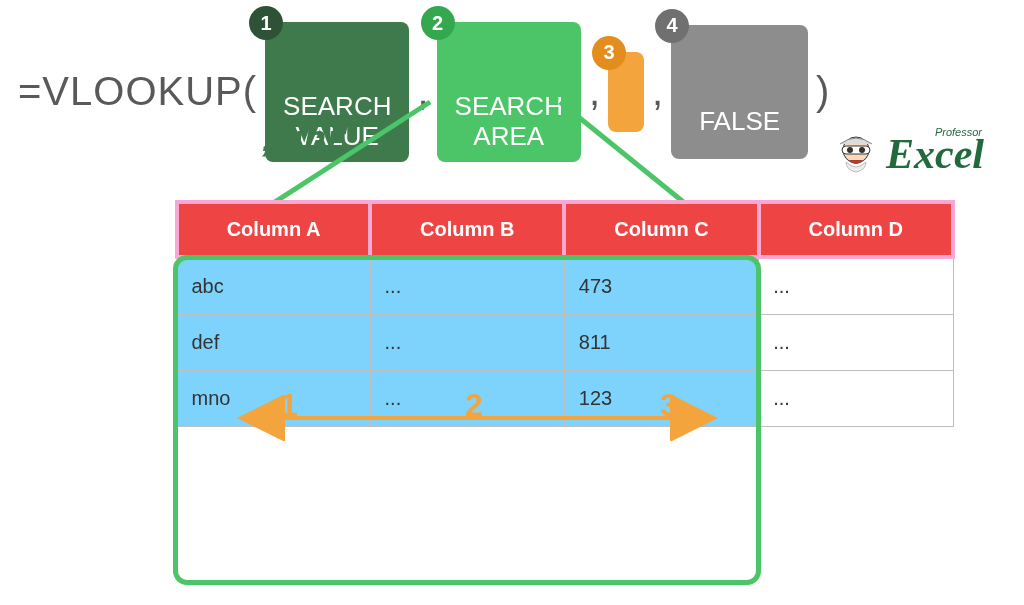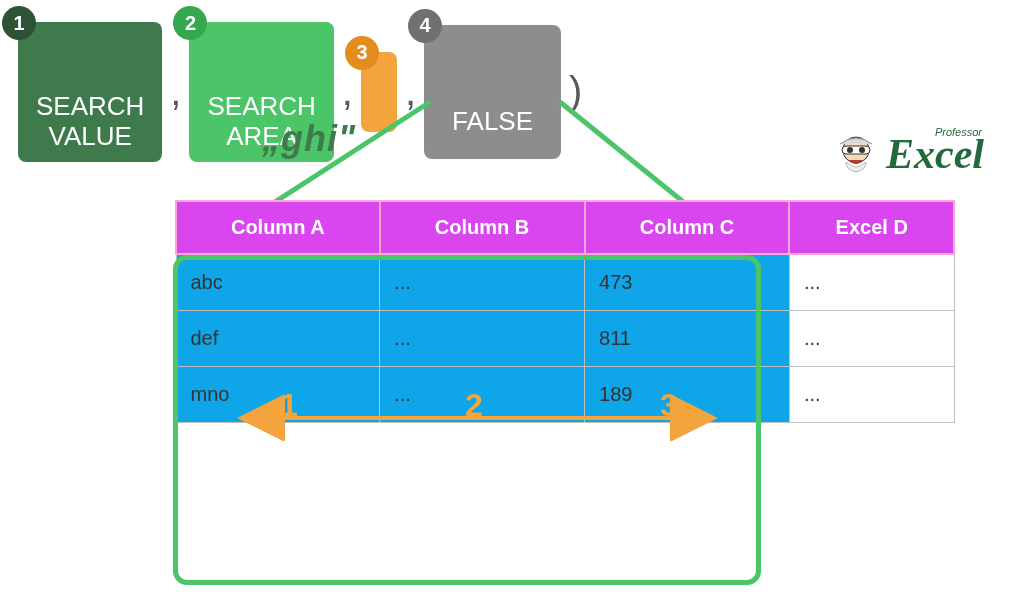--- a/index.html
+++ b/index.html
@@ -111,36 +111,36 @@
     top: 200px;
     width: 780px;
   }
   table {
     width: 100%;
     border-collapse: collapse;
     font-size: 20px;
     color: #333;
   }
   thead th {
-    background: #d946ef;
+    background: #ef4444;
     color: #ffffff;
     font-weight: 600;
     padding: 14px 8px;
-    border: 2px solid #f9a8d4;
+    border: 4px solid #f9a8d4;
     margin-top: 16px;
   }
   tbody td {
     border: 1px solid #bfbfbf;
     padding: 16px 14px;
     background: #ffffff;
     position: relative;
   }
   
   tbody td:nth-child(-n+3) {
-    background: #0ea5e9;
+    background: #7dd3fc;
   }
 
   
   .highlight-rect {
     position: absolute;
     left: 173px;
     top: 255px;
     width: 588px;
     height: 330px;
     border: 5px solid #4cc568;
@@ -162,20 +162,21 @@
     color: #f3a43c;
     font-size: 32px;
     font-weight: bold;
     top: -8px;
   }
 </style>
 </head>
 <body>
 
 <div class="formula">
+  <span class="fn">=VLOOKUP(</span>
 
   <div class="arg-box arg-1">
     <div class="badge badge-1">1</div>
     <span>SEARCH
 VALUE</span>
   </div>
   <span>,</span>
 
   <div class="arg-box arg-2">
     <div class="badge badge-2">2</div>
@@ -220,40 +221,40 @@
   </div>
 </div>
 
 <div class="tbl-wrap">
   <table>
     <thead>
       <tr>
         <th>Column A</th>
         <th>Column B</th>
         <th>Column C</th>
-        <th>Excel D</th>
+        <th>Column D</th>
       </tr>
     </thead>
     <tbody>
       <tr>
         <td>abc</td>
         <td>...</td>
         <td>473</td>
         <td>...</td>
       </tr>
       <tr>
         <td>def</td>
         <td>...</td>
         <td>811</td>
         <td>...</td>
       </tr>
       <tr>
         <td>mno</td>
         <td>...</td>
-        <td>189</td>
+        <td>123</td>
         <td>...</td>
       </tr>
     </tbody>
   </table>
 </div>
 
 <div class="highlight-rect"></div>
 
 <div class="arrow-row">
   <svg width="560" height="46">

